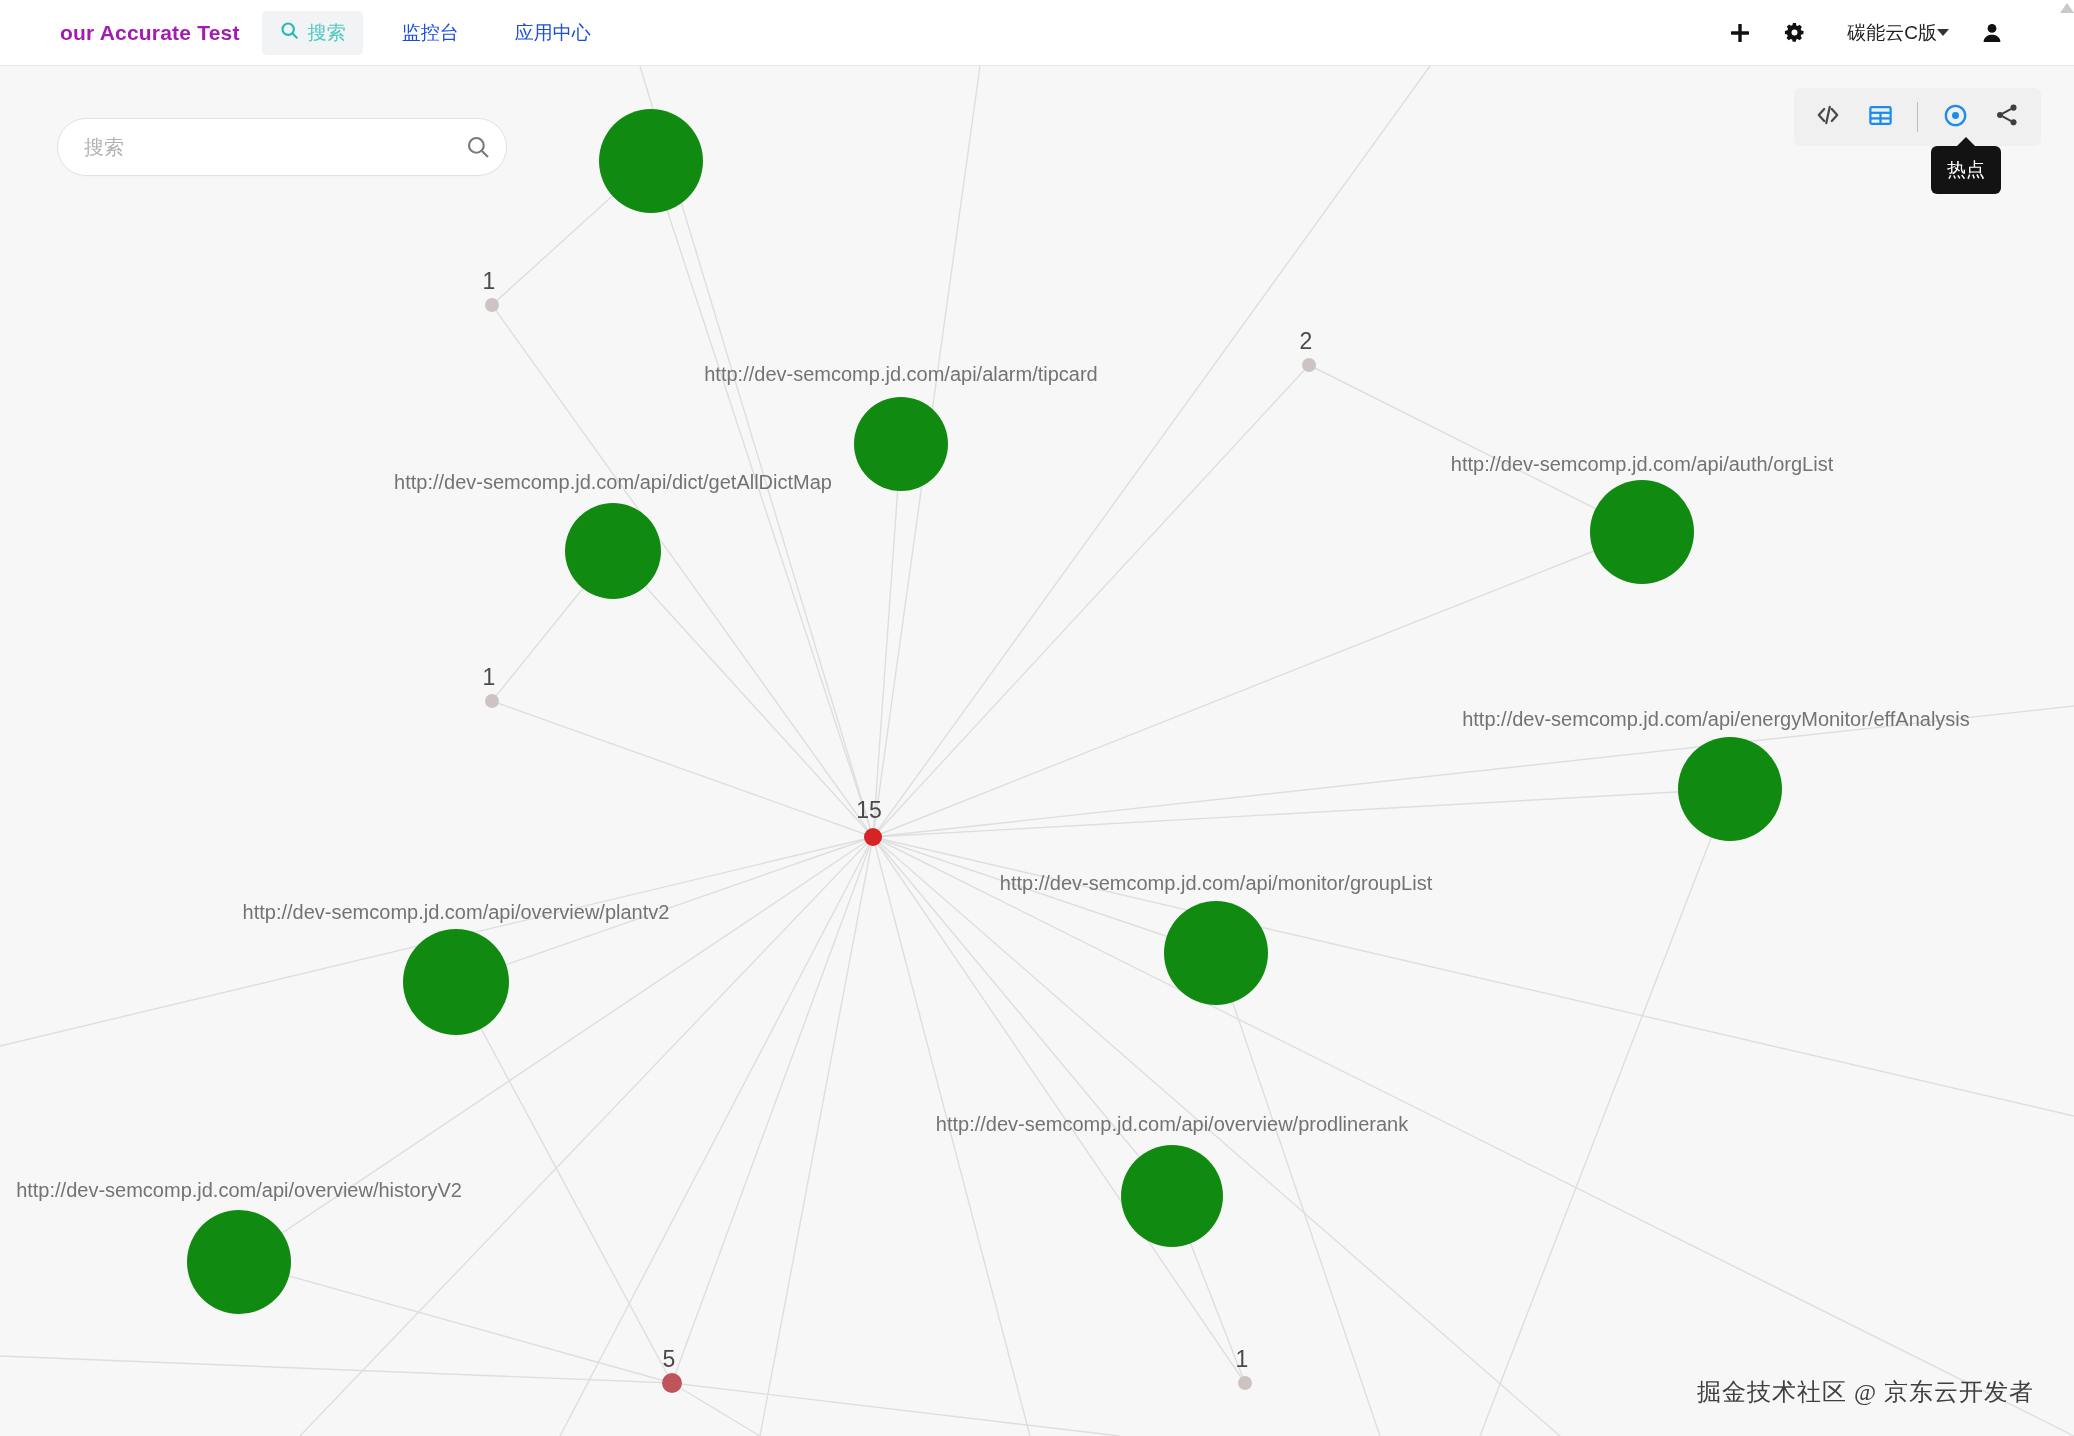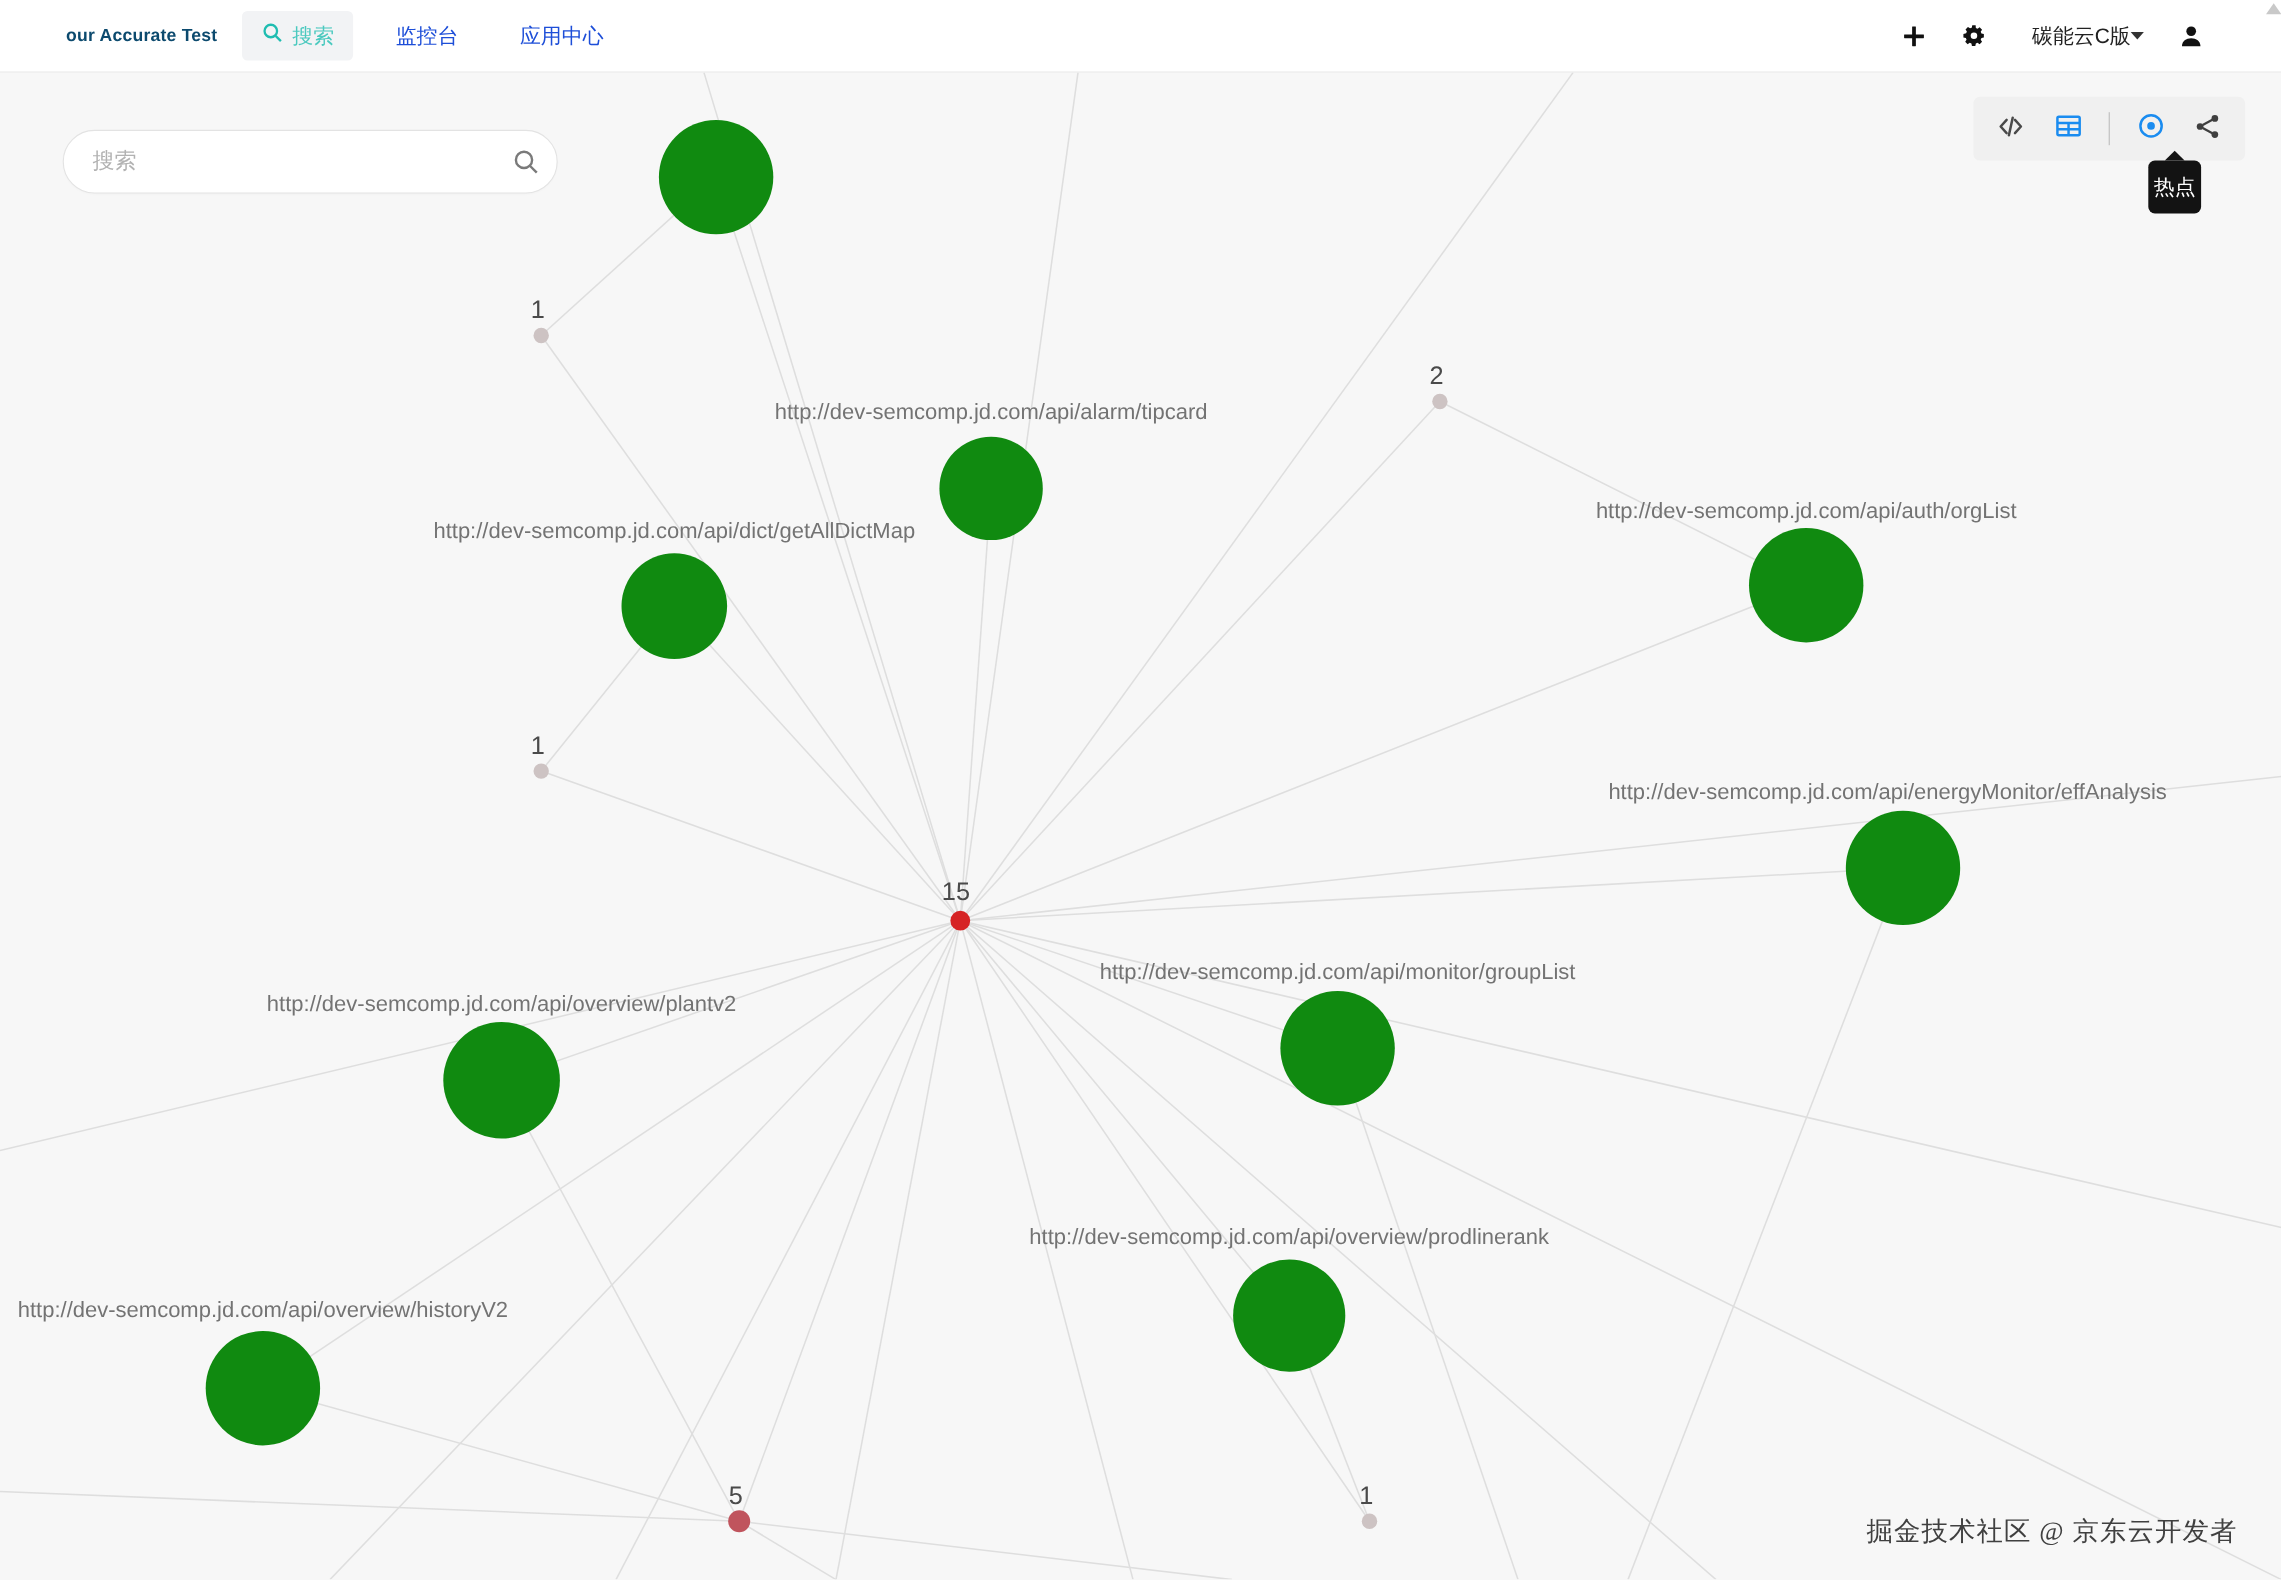--- a/index.html
+++ b/index.html
@@ -14,21 +14,21 @@
   
   .header {
     position: absolute; top: 0; left: 0;
     width: 2074px; height: 66px;
     background: #ffffff;
     border-bottom: 1px solid #e8e8e8;
     display: flex; align-items: center;
   }
   .brand {
     margin-left: 60px;
-    font-size: 16px; font-weight: bold; color: #0c4a6e;
+    font-size: 21px; font-weight: bold; color: #a21caf;
     letter-spacing: .2px; white-space: nowrap;
   }
   .nav { display: flex; align-items: center; margin-left: 22px; height: 100%; }
   .nav-item {
     display: flex; align-items: center; gap: 8px;
     font-size: 19px; color: #1d4ed8;
     padding: 9px 17px; border-radius: 5px;
     cursor: pointer; white-space: nowrap;
   }
   .nav-item.active { background: #f2f3f5; color: #1fbdb1; }
@@ -86,21 +86,21 @@
   .tbtn {
     width: 48px; height: 48px; display: flex;
     align-items: center; justify-content: center;
     cursor: pointer; color: #4a4a4a; border-radius: 4px;
   }
   .tbtn.blue { color: #1a8cf0; }
   .tdiv { width: 1px; height: 30px; background: #bdbdbd; margin: 0 9px; }
   .tooltip {
     position: absolute; right: 73px; top: 146px;
     background: #131313; color: #fff;
-    font-size: 19px; padding: 11px 5px;
+    font-size: 19px; padding: 11px 16px;
     border-radius: 6px; white-space: nowrap;
   }
   .tooltip::before {
     content: ""; position: absolute;
     top: -9px; left: 50%; margin-left: -9px;
     border-left: 9px solid transparent;
     border-right: 9px solid transparent;
     border-bottom: 9px solid #131313;
   }
 

